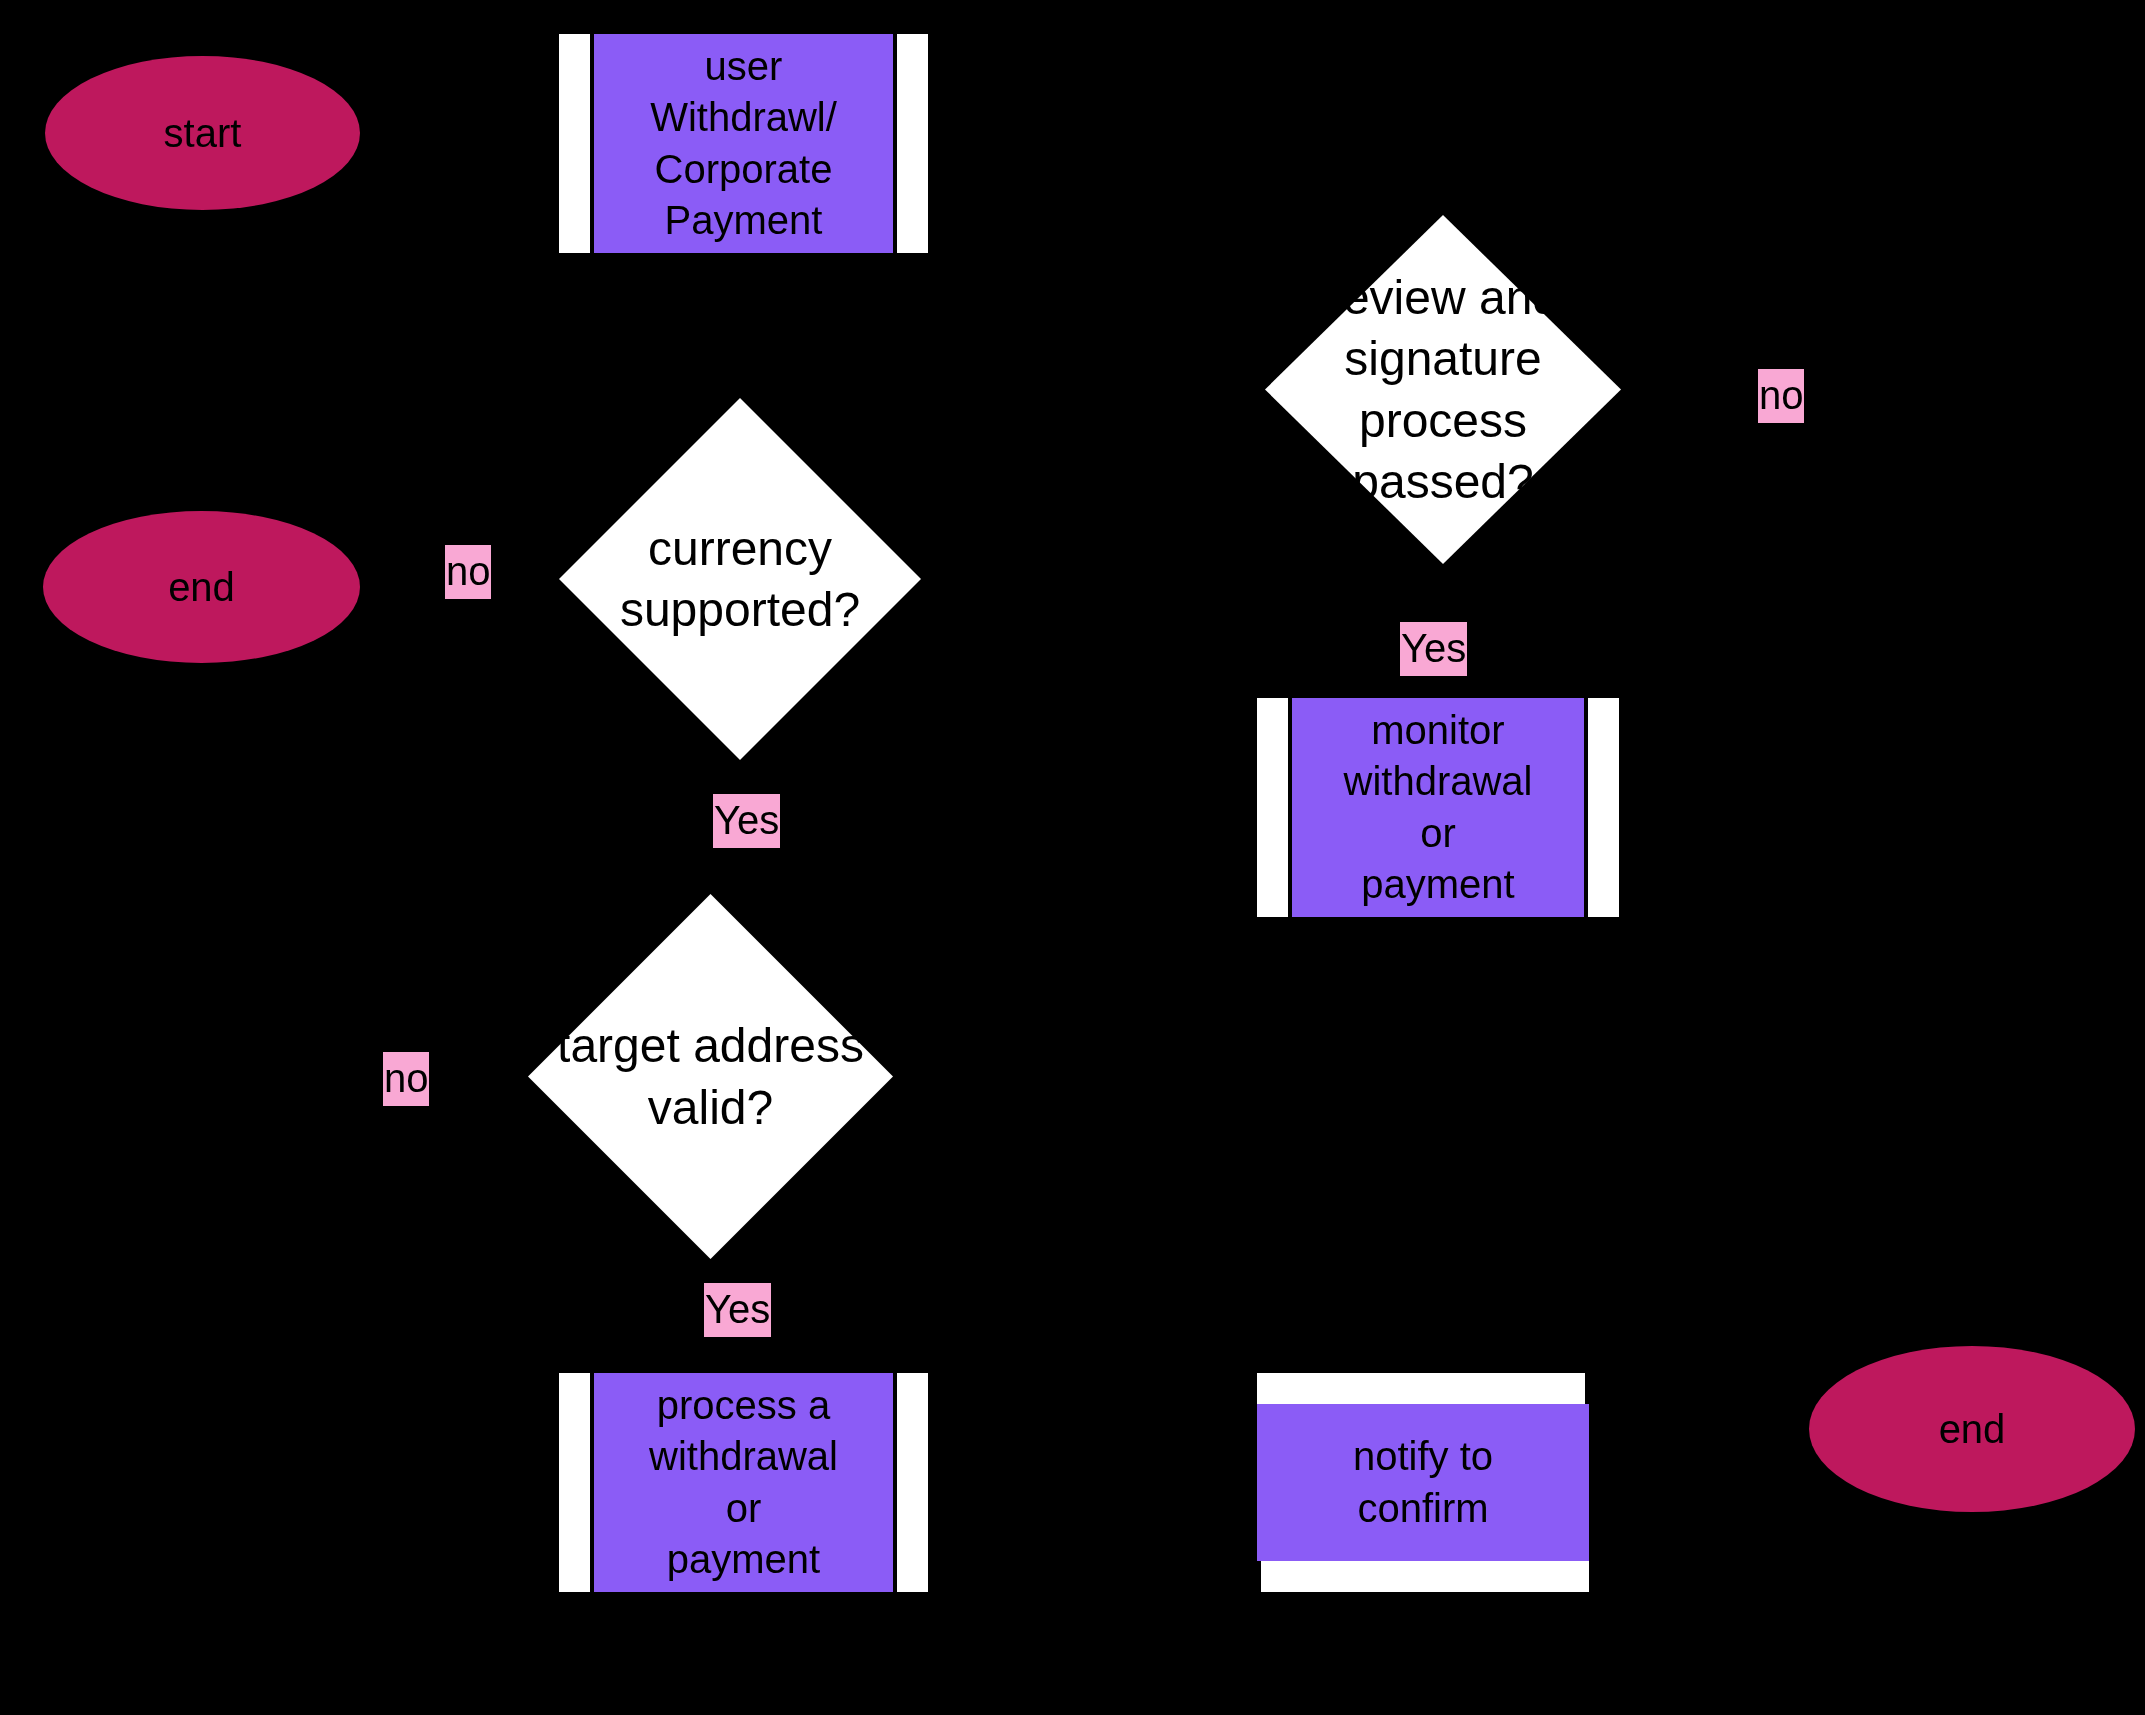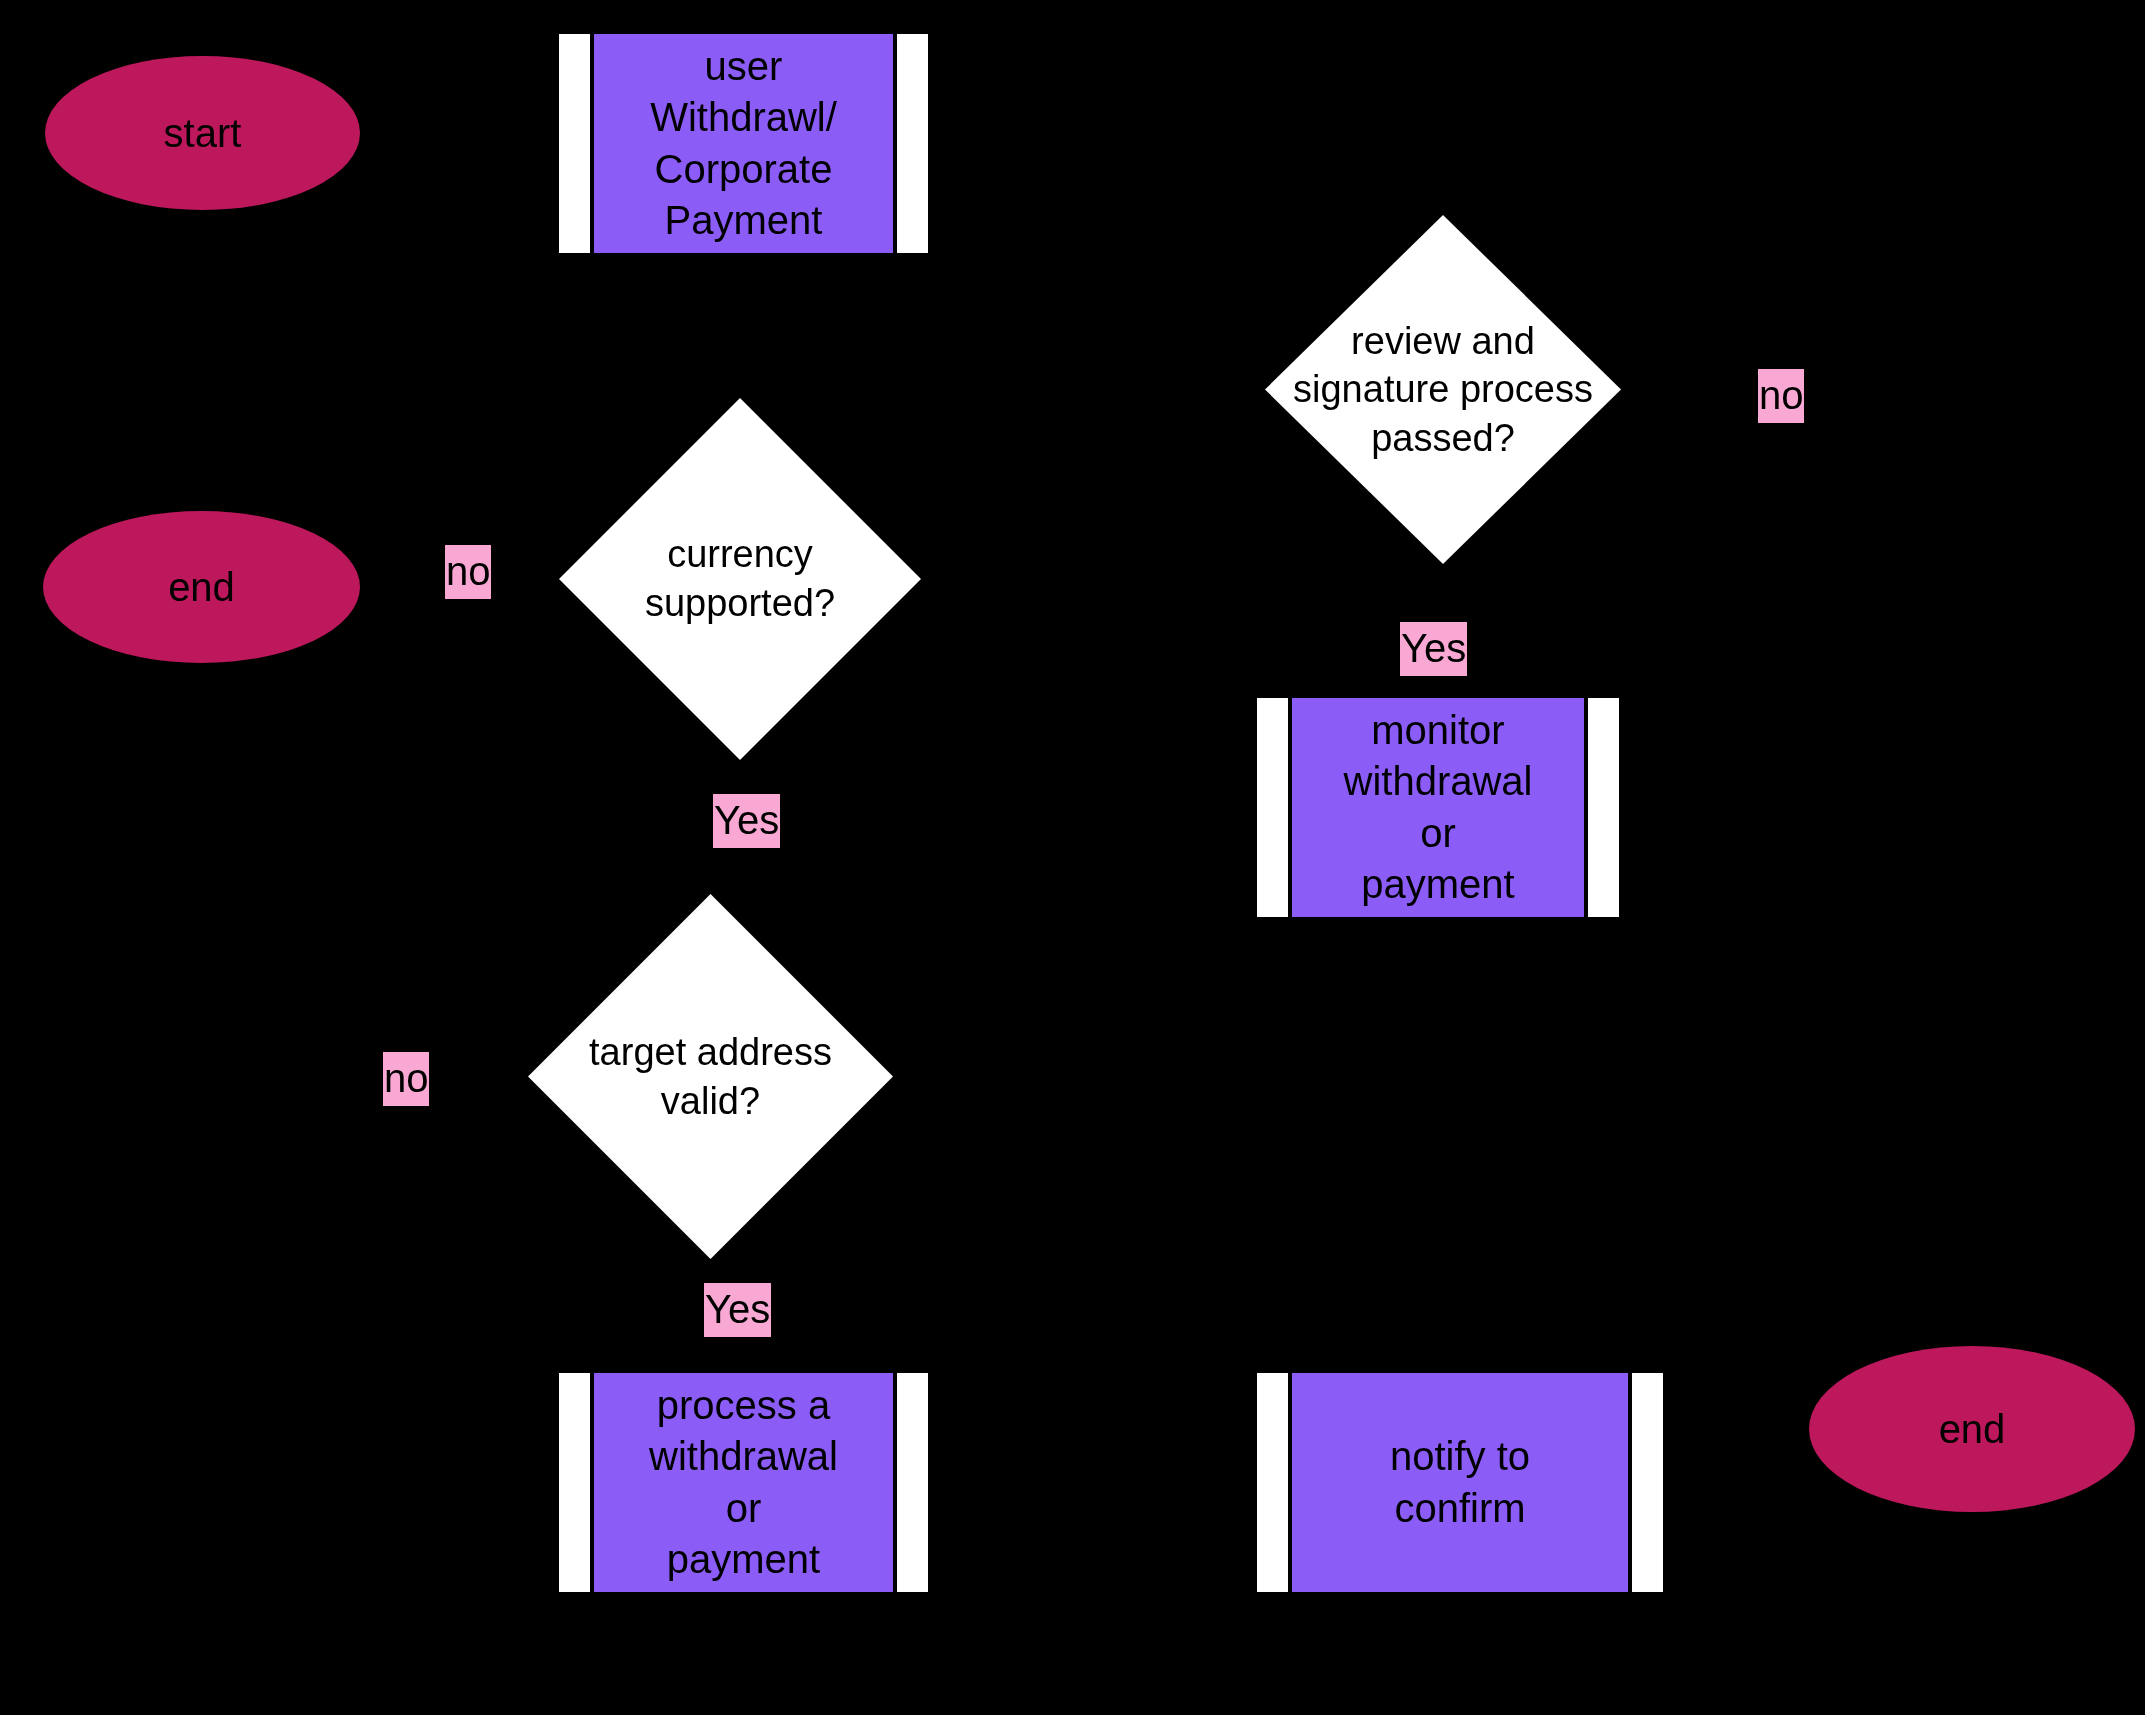--- a/index.html
+++ b/index.html
@@ -72,21 +72,21 @@
   .decision .shape {
     position: absolute;
     inset: 0;
     background: #ffffff;
     clip-path: polygon(50% 0%, 100% 50%, 50% 100%, 0% 50%);
   }
   .decision .label {
     position: relative;
     z-index: 2;
     color: #000000;
-    font-size: 38px;
+    font-size: 48px;
     line-height: 1.28;
     text-align: center;
     white-space: pre-line;
     width: 130%;
   }
 
   
   .edge-label {
     position: absolute;
     background: #f9a8d4;
@@ -162,21 +162,21 @@
 
   <div class="node subroutine" style="left:559px; top:1373px; width:369px; height:219px;">
     <div class="bar-left"></div>
     <div class="body">process a
 withdrawal
 or
 payment</div>
     <div class="bar-right"></div>
   </div>
 
-  <div class="node subroutine" style="left:1257px; top:1373px; width:406px; height:219px;">
+  <div class="node subroutine" style="left:1257px; top:1373px; width:332px; height:219px;flex-direction:column;">
     <div class="bar-left"></div>
     <div class="body">notify to
 confirm</div>
     <div class="bar-right"></div>
   </div>
 
   <div class="node terminator" style="left:1809px; top:1346px; width:326px; height:166px;">
     <span>end</span>
   </div>
 

